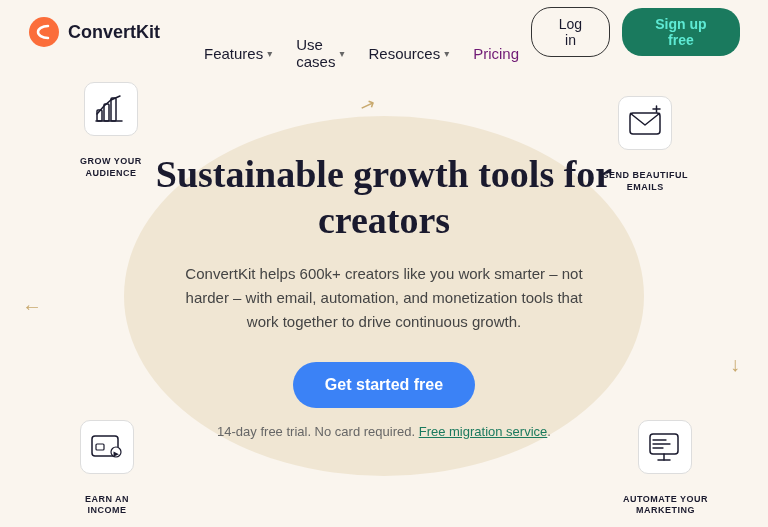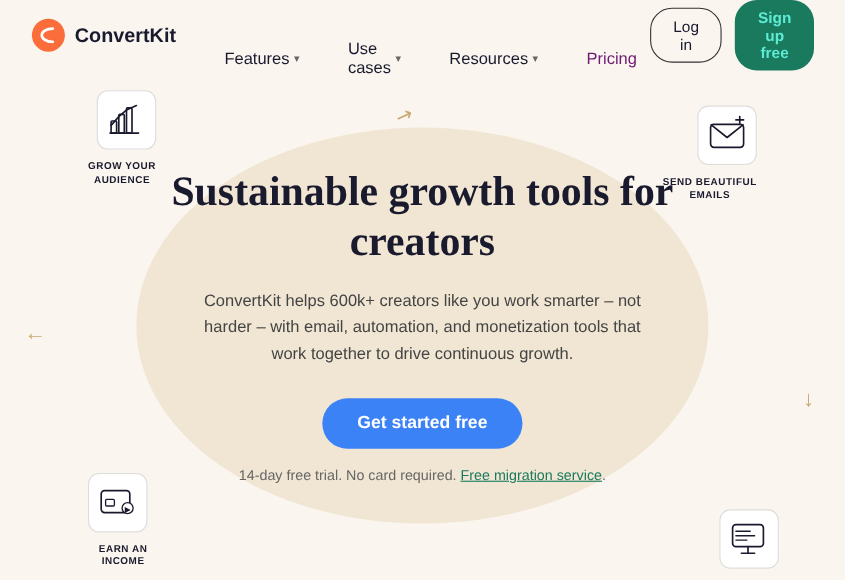--- a/index.html
+++ b/index.html
@@ -33,21 +33,21 @@
       height: 32px;
     }
     .logo-text {
       font-size: 18px;
       font-weight: 700;
       color: #1a1a2e;
     }
     .nav-links {
       display: flex;
       align-items: center;
-      gap: 20px;
+      gap: 0;
       flex: 1;
       margin-top: 42px;
     }
     .nav-item {
       display: flex;
       align-items: center;
       gap: 4px;
       padding: 8px 12px;
       font-size: 15px;
       color: #1a1a2e;
@@ -162,22 +162,22 @@
       color: #1a7a5e;
       text-decoration: underline;
     }
 
     
     .float-icon {
       position: absolute;
       z-index: 3;
       display: flex;
       flex-direction: column;
-      align-items: flex-end;
-      gap: 10px;
+      align-items: center;
+      gap: 20px;
     }
 
     .float-icon .icon-box {
       width: 54px;
       height: 54px;
       background: #fff;
       border: 1.5px solid #ddd;
       border-radius: 10px;
       display: flex;
       align-items: center;
@@ -303,20 +303,22 @@
     <div class="icon-box">
       <svg width="34" height="34" viewBox="0 0 34 34">
         <rect x="2" y="4" width="28" height="20" rx="3" fill="none" stroke="#1a1a2e" stroke-width="1.5"></rect>
         <line x1="5" y1="10" x2="18" y2="10" stroke="#1a1a2e" stroke-width="1.3" stroke-linecap="round"></line>
         <line x1="5" y1="14" x2="22" y2="14" stroke="#1a1a2e" stroke-width="1.3" stroke-linecap="round"></line>
         <line x1="5" y1="18" x2="15" y2="18" stroke="#1a1a2e" stroke-width="1.3" stroke-linecap="round"></line>
         <line x1="16" y1="24" x2="16" y2="30" stroke="#1a1a2e" stroke-width="1.5" stroke-linecap="round"></line>
         <line x1="10" y1="30" x2="22" y2="30" stroke="#1a1a2e" stroke-width="1.5" stroke-linecap="round"></line>
       </svg>
     </div>
+    <span class="icon-label" style="white-space:pre-line;">Automate Your
+Marketing</span>
   </div>
 
   <div class="hero-content">
     <h1 class="hero-title">Sustainable growth tools for creators</h1>
     <p class="hero-subtitle">ConvertKit helps 600k+ creators like you work smarter – not harder – with email, automation, and monetization tools that work together to drive continuous growth.</p>
     <button class="btn-cta">Get started free</button>
     <div class="hero-note">
       <span>14-day free trial. No card required.</span>
       <a href="#">Free migration service</a>.
     </div>

